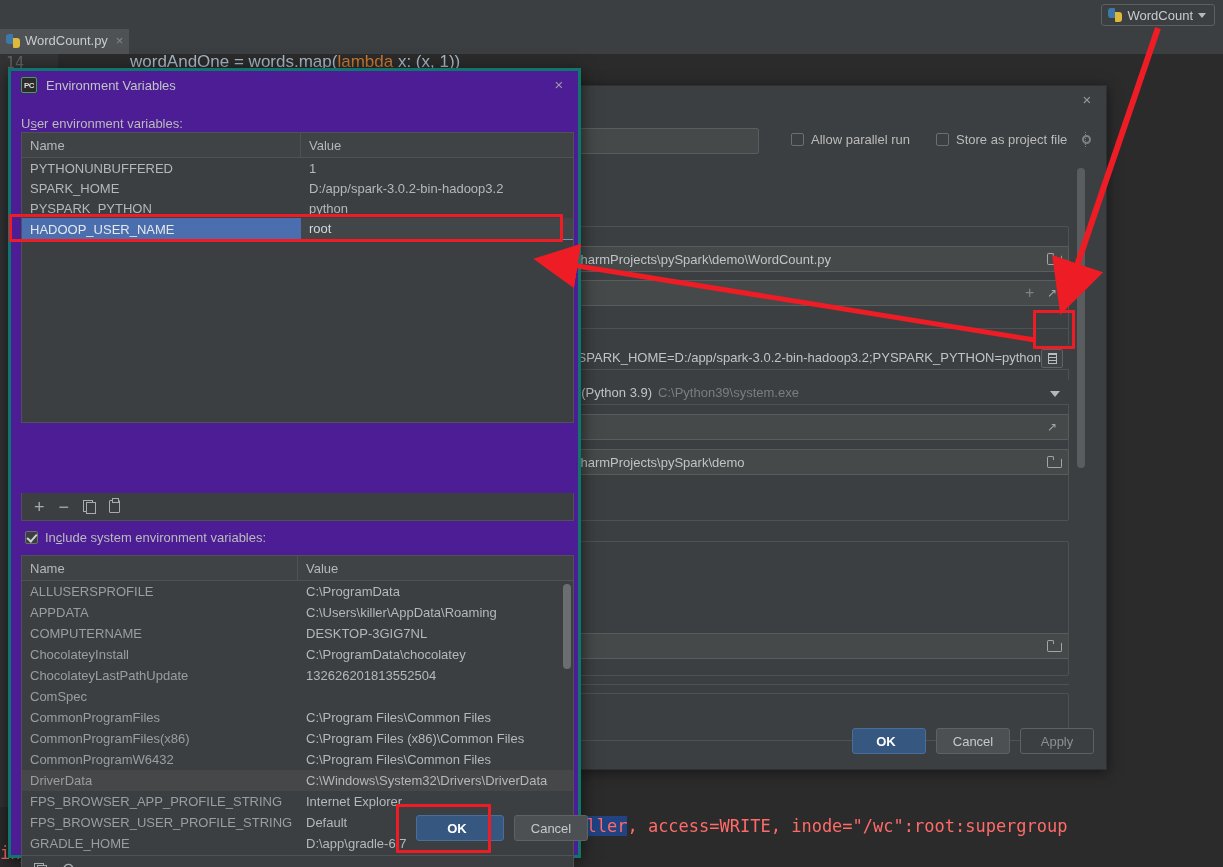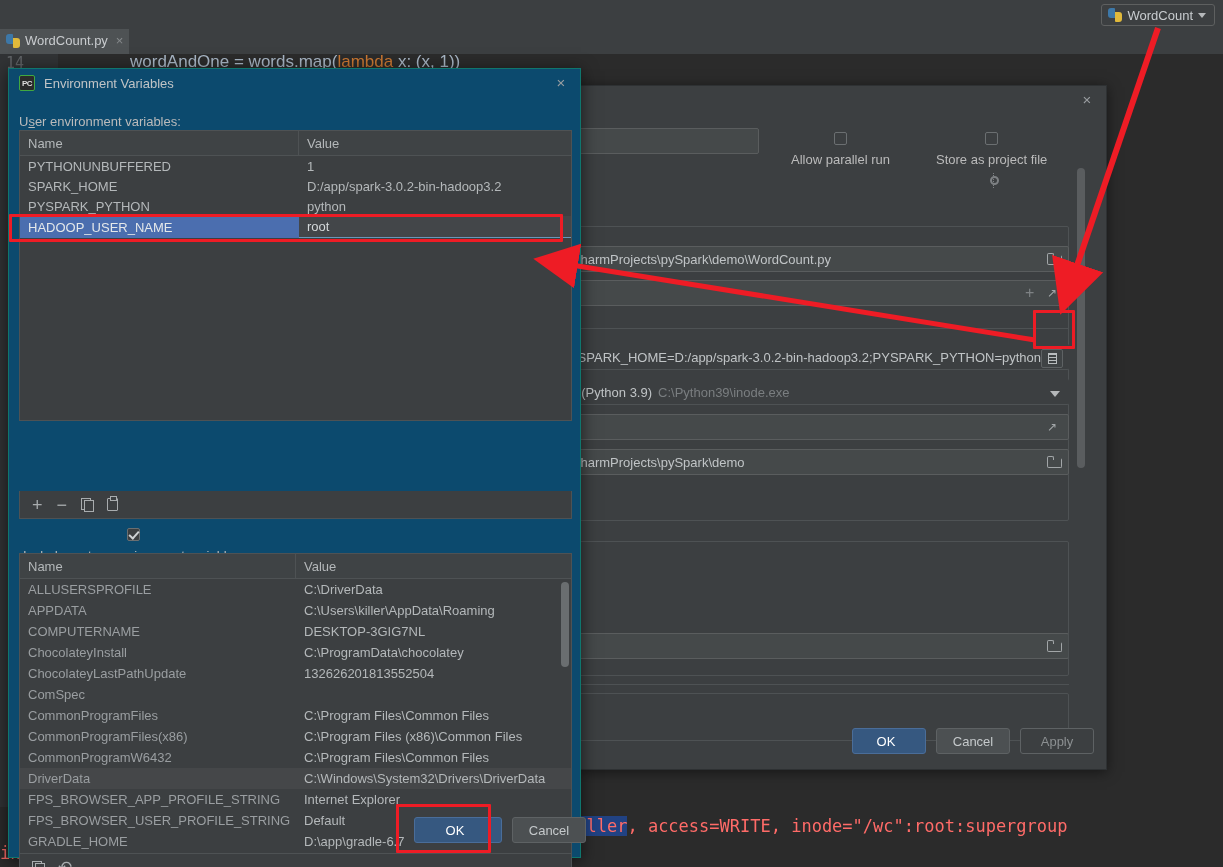--- a/index.html
+++ b/index.html
@@ -96,21 +96,21 @@
   .dlg-close {
     position: absolute; right: 12px; top: 7px;
     width: 14px; height: 14px; color: #9a9ea1; font-size: 15px; line-height: 13px;
     text-align: center; cursor: pointer;
   }
   .runcfg-body { position: relative; height: 580px; }
   .name-field {
     position: absolute; left: -10px; top: 12px; width: 190px; height: 26px;
     border: 1px solid #5a5d5e; background: #45494a; border-radius: 2px;
   }
-  .cb-row { position: absolute; top: 16px; display: flex; align-items: center; gap: 7px; font-size: 13px; color: #bbbbbb; flex-direction: column; }
+  .cb-row { position: absolute; top: 16px; display: flex; align-items: center; gap: 7px; font-size: 13px; color: #bbbbbb; }
   .cbox {
     width: 13px; height: 13px; border: 1px solid #6b6f71; background: #3c3f41;
     border-radius: 2px; position: relative; flex: 0 0 13px;
   }
   .cbox.checked::after {
     content: ""; position: absolute; left: 3px; top: 0px; width: 4px; height: 8px;
     border: solid #cfd2d4; border-width: 0 2px 2px 0; transform: rotate(42deg);
   }
   .underline-ltr { text-decoration: underline; }
   .gear-icon {
@@ -177,32 +177,32 @@
   .runcfg-footer {
     position: absolute; left: 0; bottom: 0; width: 100%; height: 55px;
   }
   .btn {
     height: 26px; min-width: 74px; padding: 0 14px;
     border: 1px solid #5e6264; border-radius: 3px;
     background: #4c5052; color: #c5c9cb; font-size: 13px;
     display: inline-flex; align-items: center; justify-content: center;
     font-family: "Liberation Sans", sans-serif;
   }
-  .btn.primary { background: #365880; border-color: #4a6d99; color: #ffffff; font-weight: normal; padding-left: 8px; }
+  .btn.primary { background: #365880; border-color: #4a6d99; color: #ffffff; font-weight: bold; padding-left: 8px; }
   .btn.ghost { background: #3c3f41; color: #8c9092; }
 
   .vscroll {
     position: absolute; width: 8px; background: #5a5d5f; border-radius: 4px;
   }
   .vscroll-track { position: absolute; width: 10px; background: #3c3f41; }
 
   
   .env-dialog {
     position: absolute; left: 8px; top: 68px; width: 573px; height: 790px;
-    background: #0c4a6e; border: 1px solid #0f766e;
+    background: #4c1d95; border: 3px solid #0f766e;
     box-shadow: 0 3px 16px rgba(0,0,0,.6);
   }
   .env-titlebar {
     position: relative; height: 28px; display: flex; align-items: center;
     padding-left: 10px; gap: 9px;
   }
   .pc-icon {
     width: 16px; height: 16px; border: 1px solid #41a841; background: #2b2b2b;
     display: flex; align-items: center; justify-content: center;
     font-size: 8px; font-weight: bold; color: #dcdcdc; border-radius: 2px;
@@ -342,21 +342,21 @@
 
       <div class="inp plain" style="left:-10px; top:228px; width:500px; border-color:transparent; border-bottom-color:#4e5254;">
         <span>;SPARK_HOME=D:/app/spark-3.0.2-bin-hadoop3.2;PYSPARK_PYTHON=python</span>
         <span class="env-browse-btn">
             <span class="lines"></span>
           </span>
       </div>
 
       <div class="inp plain" style="left:-10px; top:263px; width:500px; border-color:transparent; border-bottom-color:#4e5254; gap:6px;">
         <span>: (Python 3.9)</span>
-        <span class="dim-text">C:\Python39\inode.exe</span>
+        <span class="dim-text">C:\Python39\system.exe</span>
         <span class="combo-arrow"></span>
       </div>
 
       <div class="inp" style="left:-10px; top:298px; width:500px;">
         <span></span>
         <span class="expand-icon">↗</span>
       </div>
 
       <div class="inp" style="left:-10px; top:333px; width:500px;">
         <span>charmProjects\pySpark\demo</span>
@@ -438,21 +438,21 @@
     </div>
 
     <div class="tbl" style="left:10px; top:484px; width:553px; height:301px;">
       <div class="tbl-head">
         <div class="th" style="width:276px;">Name</div>
         <div class="th" style="flex:1;">Value</div>
       </div>
 
       <div class="tbl-row dim" style="height:21px;">
         <div class="td" style="width:276px;">ALLUSERSPROFILE</div>
-        <div class="td" style="flex:1; color:#b4b8ba;">C:\DriverData</div>
+        <div class="td" style="flex:1; color:#b4b8ba;">C:\ProgramData</div>
       </div>
       <div class="tbl-row dim" style="height:21px;">
         <div class="td" style="width:276px;">APPDATA</div>
         <div class="td" style="flex:1; color:#b4b8ba;">C:\Users\killer\AppData\Roaming</div>
       </div>
       <div class="tbl-row dim" style="height:21px;">
         <div class="td" style="width:276px;">COMPUTERNAME</div>
         <div class="td" style="flex:1; color:#b4b8ba;">DESKTOP-3GIG7NL</div>
       </div>
       <div class="tbl-row dim" style="height:21px;">

